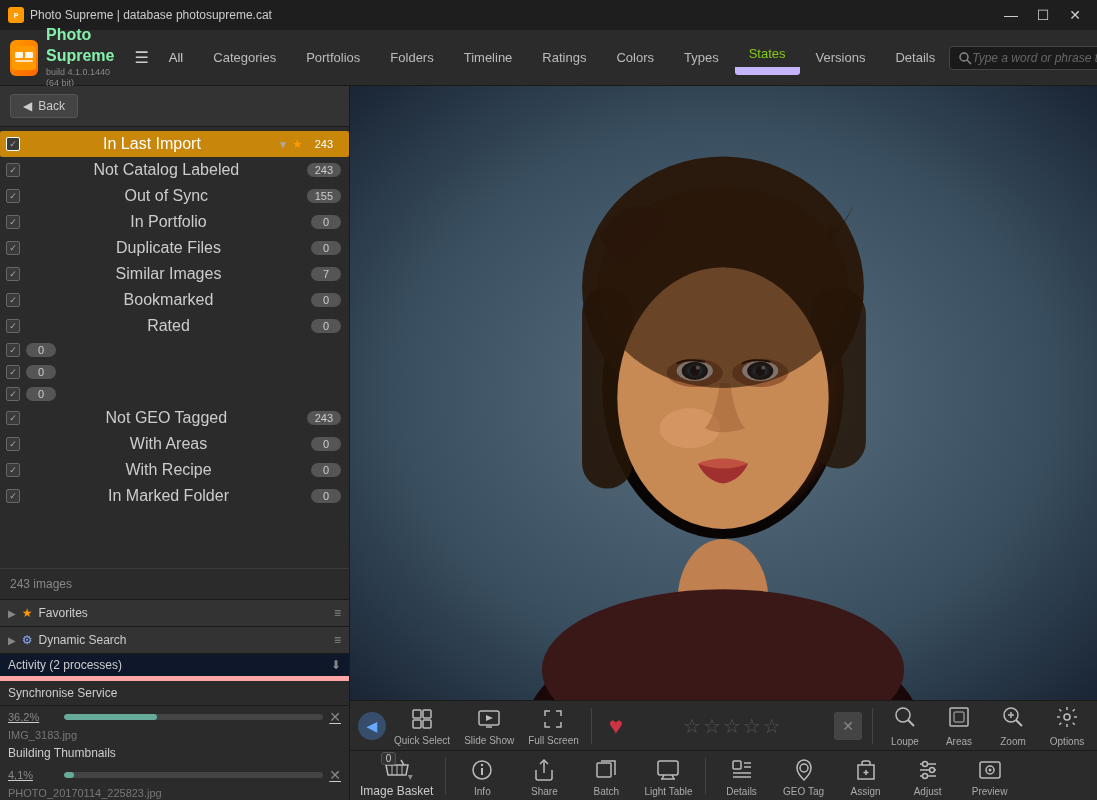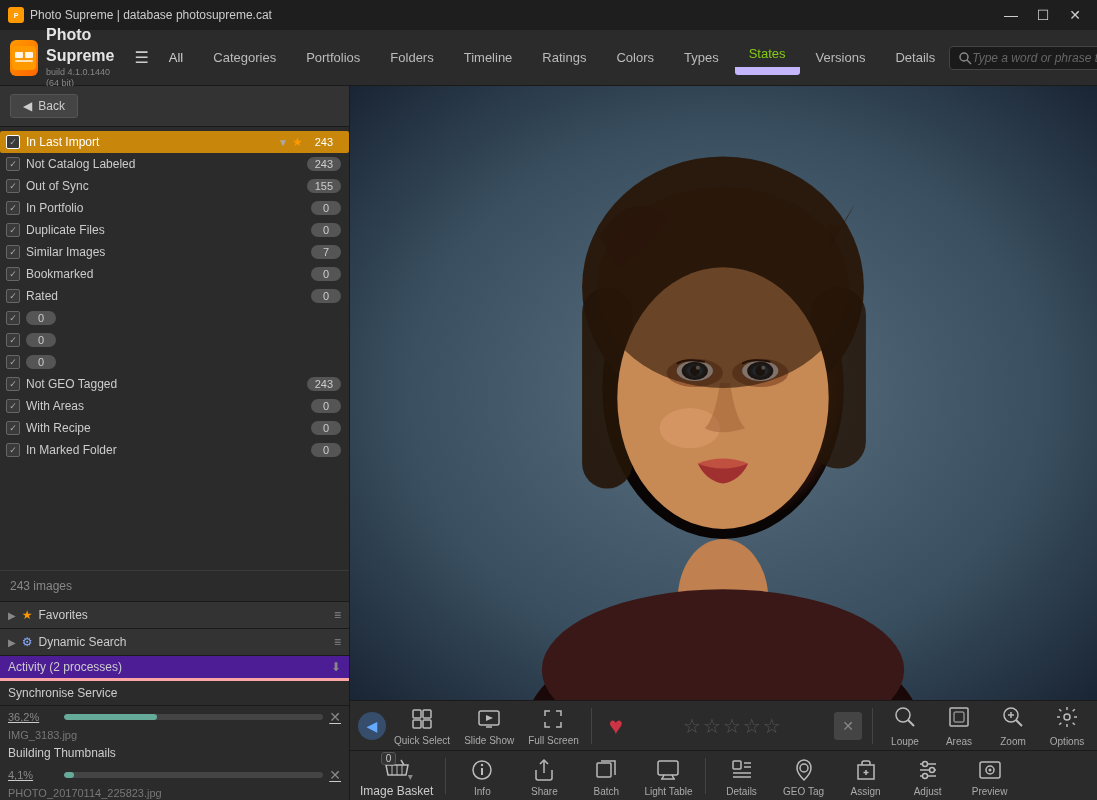--- a/index.html
+++ b/index.html
@@ -47,21 +47,21 @@
       margin-right: 12px;
     }
     #logo-icon {
       width: 36px; height: 36px;
       background: linear-gradient(135deg, #f90, #f60);
       border-radius: 6px;
       display: flex; align-items: center; justify-content: center;
       font-size: 10px; color: white; font-weight: bold;
     }
     #logo-text { line-height: 1.3; }
-    #logo-text .name { font-size: 16px; font-weight: bold; color: #e5e5e5; }
+    #logo-text .name { font-size: 16px; font-weight: bold; color: #86efac; }
     #logo-text .build { font-size: 9px; color: #888; }
 
     #nav-tabs {
       display: flex; align-items: center; gap: 2px; flex: 1;
     }
     .nav-tab {
       padding: 6px 14px;
       background: transparent;
       border: none; color: #bbb;
       cursor: pointer; font-size: 13px;
@@ -136,21 +136,21 @@
       width: 14px; height: 14px;
       border: 1px solid #666;
       background: #3a3a3a;
       border-radius: 2px;
       margin-right: 6px;
       display: flex; align-items: center; justify-content: center;
       font-size: 9px; color: #aaa;
       flex-shrink: 0;
     }
     .state-item.active .checkbox { border-color: #fff; }
-    .state-item .label { flex: 1; font-size: 12px; }
+    .state-item .label { flex: 1; font-size: 16px; text-align: center; }
     .state-item .star { color: #f90; margin-right: 4px; font-size: 12px; }
     .state-item .filter-icon { color: #aaa; margin-right: 4px; font-size: 10px; }
     .state-item .count {
       background: #555;
       border-radius: 8px;
       padding: 1px 8px;
       font-size: 11px;
       color: #ccc;
       min-width: 30px;
       text-align: center;
@@ -178,22 +178,22 @@
     }
     .panel-header .arrow { color: #888; margin-right: 6px; font-size: 10px; }
     .panel-header .panel-icon { color: #f90; margin-right: 6px; font-size: 12px; }
     .panel-header .panel-icon-dyn { color: #88aaff; margin-right: 6px; font-size: 12px; }
     .panel-header .panel-label { flex: 1; font-size: 12px; color: #ccc; }
     .panel-header .menu-icon { color: #888; font-size: 12px; }
 
     #activity-bar {
       display: flex; align-items: center;
       padding: 4px 8px;
-      background: #4c1d95;
-      border-bottom: 3px solid #fca5a5;
+      background: #0f172a;
+      border-bottom: 5px solid #fca5a5;
     }
     #activity-label { flex: 1; font-size: 12px; color: #ccc; }
     #activity-down { color: #888; font-size: 12px; }
 
     #sync-bar {
       padding: 5px 8px;
       background: #2b2b2b;
       font-size: 12px; color: #ccc;
       border-bottom: 1px solid #1a1a1a;
     }

